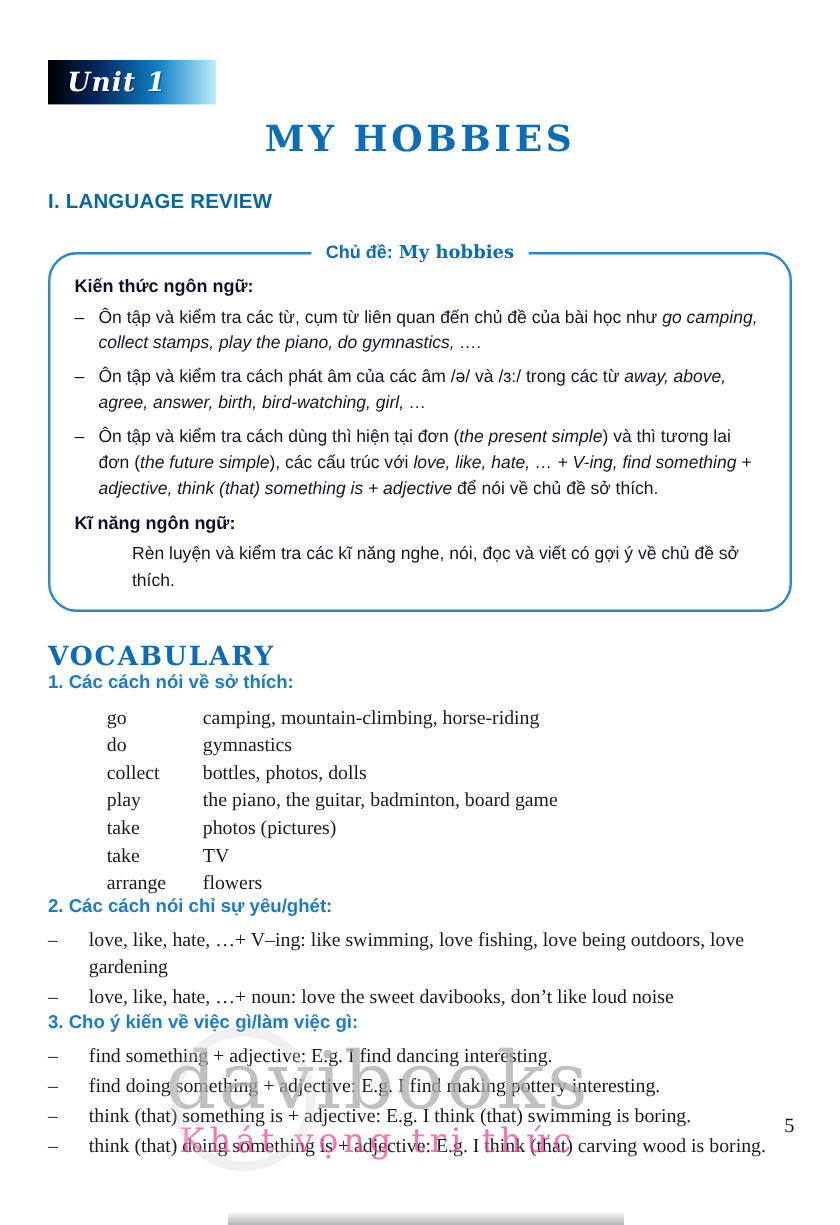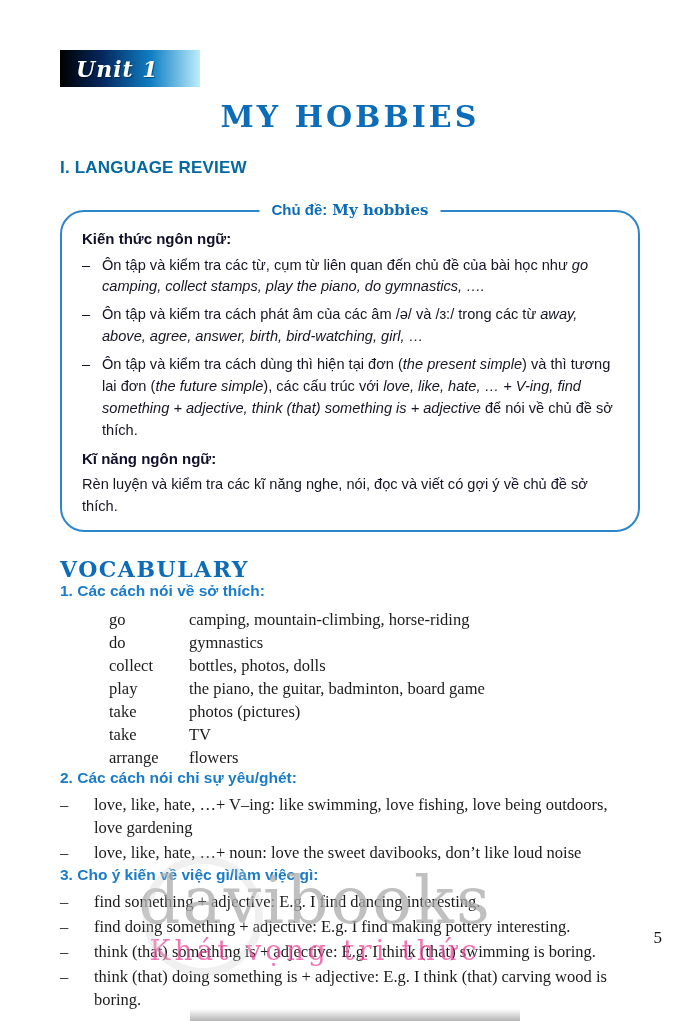--- a/index.html
+++ b/index.html
@@ -2,21 +2,21 @@
 <html><head>
 <meta charset="utf-8">
 <style>
   * { margin:0; padding:0; box-sizing:border-box; }
   html,body { background:#ffffff; }
   .page {
     position:relative; width:700px; height:1021px; margin:0 auto;
     background:#ffffff; overflow:hidden;
     font-family:"Liberation Sans", sans-serif; color:#1a1a1a;
   }
-  .content { padding:0 60px; }
+  .content { padding:0 40px; }
 
   
   .unit-banner {
     margin-top:50px; width:140px; height:37px;
     background:linear-gradient(90deg,#000000 0%,#05275e 30%,#0f7fc4 65%,#bdeefb 100%);
     display:flex; align-items:center; padding-left:16px;
   }
   .unit-banner .unit-text {
     color:#ffffff; font-family:"DejaVu Serif", serif; font-style:italic;
     font-weight:bold; font-size:22px; letter-spacing:1px;
@@ -45,21 +45,21 @@
     position:absolute; top:-13px; left:50%; transform:translateX(-50%);
     background:#ffffff; padding:0 12px; white-space:nowrap;
     font-size:15px; color:#0c6cb8;
   }
   .topic-label .topic-key { font-weight:bold; }
   .topic-label .topic-val { font-weight:bold; font-family:"DejaVu Serif", serif; margin-left:5px; }
   .box-heading { font-weight:bold; font-size:15px; color:#10102a; margin-bottom:4px; }
   .box-bullet { display:flex; margin:3px 0 6px 0; }
   .box-bullet .dash { width:20px; flex:0 0 20px; }
   .box-bullet .btext { flex:1; }
-  .box-skills-text { margin-top:2px; }
+  .box-skills-text { margin-top:2px;margin-left:48px; }
 
   
   .vocab-heading {
     margin-top:24px; font-family:"DejaVu Serif", serif; font-weight:bold;
     font-size:22px; letter-spacing:1.5px; color:#0c6cb8;
   }
   .sub-heading {
     font-weight:bold; font-size:15.5px; color:#1a7cc9;
   }
   .vocab-table { margin-top:8px; font-family:"Liberation Serif", serif; font-size:16.5px; }

